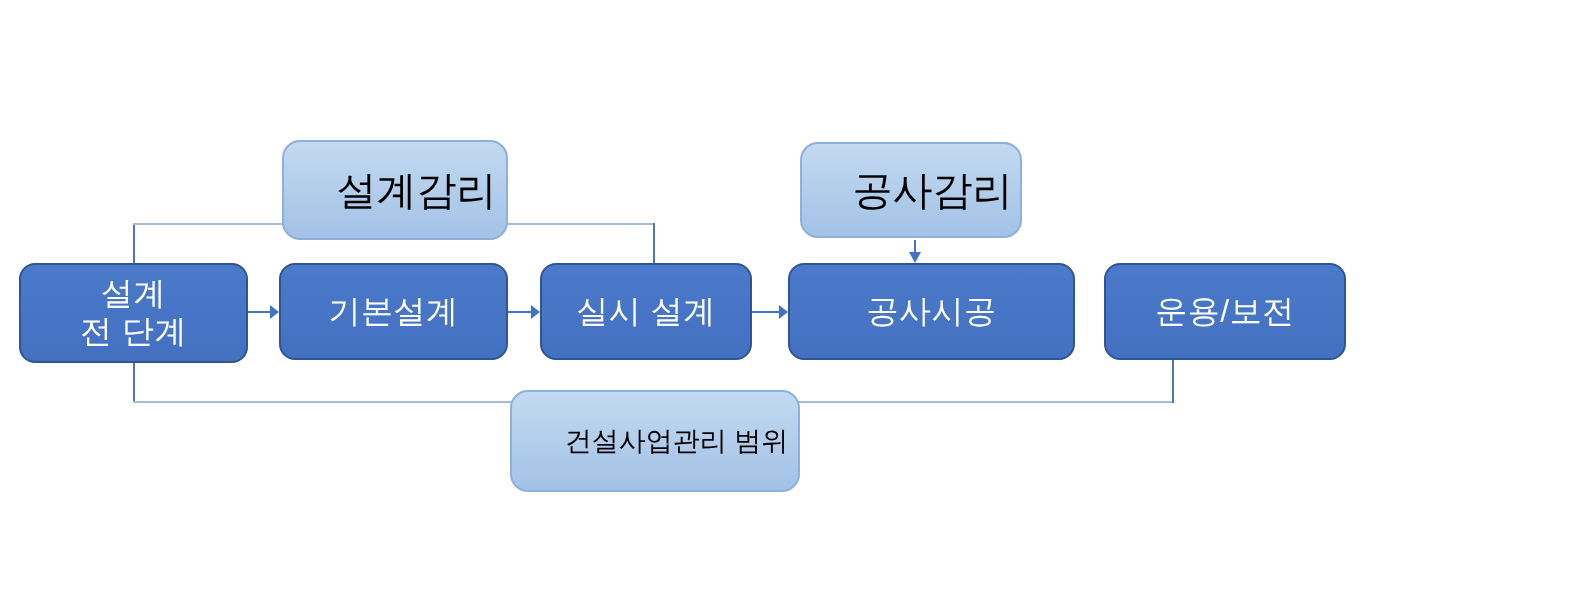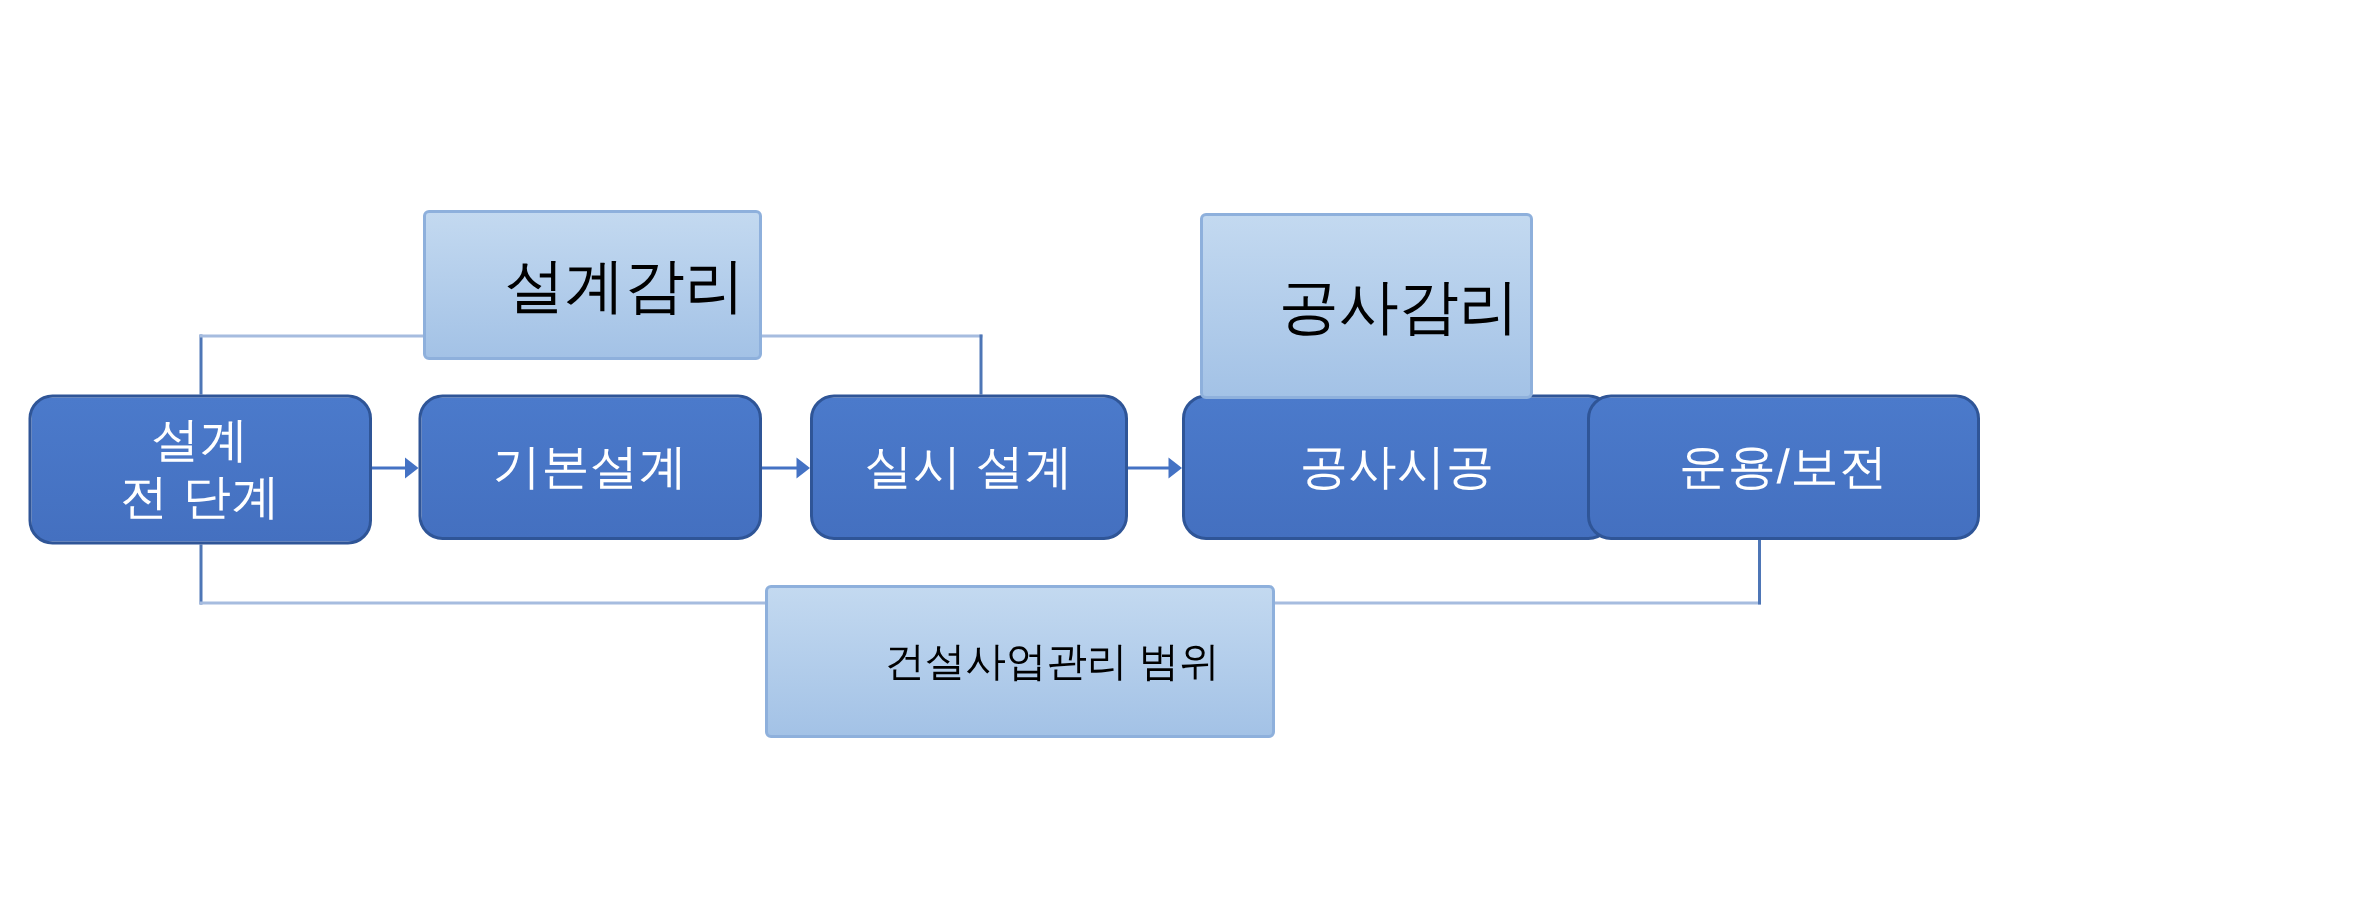--- a/index.html
+++ b/index.html
@@ -52,21 +52,21 @@
   .stage-label {
     color: #ffffff; font-size: 32px; line-height: 1.18;
     text-align: center; white-space: pre-line; letter-spacing: 0.5px;
   }
 
   
   .annotation {
     position: absolute; z-index: 4;
     background: linear-gradient(180deg, #c3d9f0 0%, #a3c2e6 100%);
     border: 2px solid #8eb0dc;
-    border-radius: 4px;
+    border-radius: 18px;
     box-sizing: border-box;
     display: flex; align-items: center; justify-content: center;
     color: #000000;
     padding-left: 43px;
   }
   .annotation-lg { font-size: 40px; }
   .annotation-sm { font-size: 27px; }
 </style>
 </head>
 <body>
@@ -113,27 +113,27 @@
   </div>
   <div class="stage" style="left:540px; width:212px">
     <span class="stage-label">실시 설계</span>
   </div>
   <div class="stage" style="left:279px; width:229px">
     <span class="stage-label">기본설계</span>
   </div>
   <div class="stage" style="left:788px; width:287px">
     <span class="stage-label">공사시공</span>
   </div>
-  <div class="stage" style="left:1058px; width:262px">
+  <div class="stage" style="left:1104px; width:242px">
     <span class="stage-label">운용/보전</span>
   </div>
 
   <div class="annotation annotation-lg" style="left:282px; top:140px; width:226px; height:100px">
     <span>설계감리</span>
   </div>
-  <div class="annotation annotation-lg" style="left:800px; top:142px; width:222px; height:124px">
+  <div class="annotation annotation-lg" style="left:800px; top:142px; width:222px; height:96px">
     <span>공사감리</span>
   </div>
-  <div class="annotation annotation-sm" style="left:510px; top:390px; width:340px; height:102px">
+  <div class="annotation annotation-sm" style="left:510px; top:390px; width:290px; height:102px">
     <span>건설사업관리 범위</span>
   </div>
 
 </div>
 
 </body></html>

